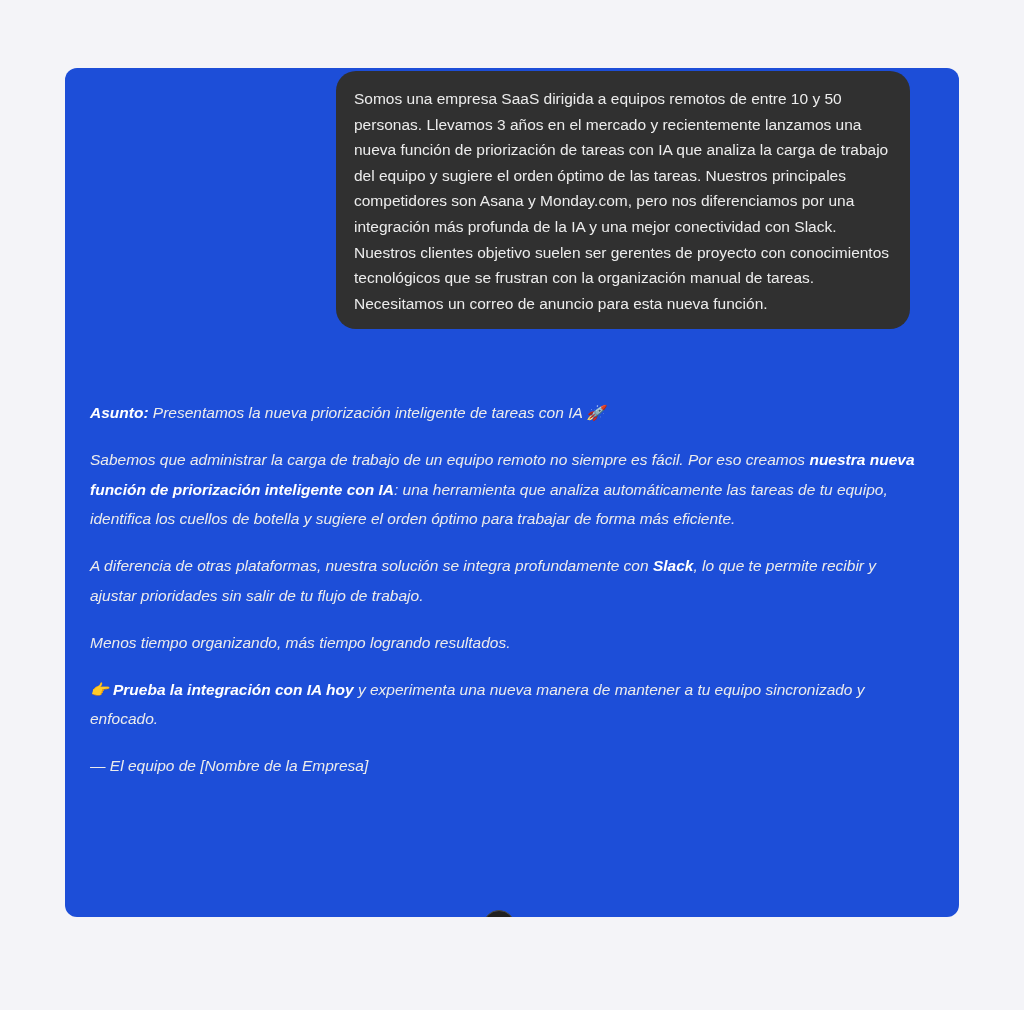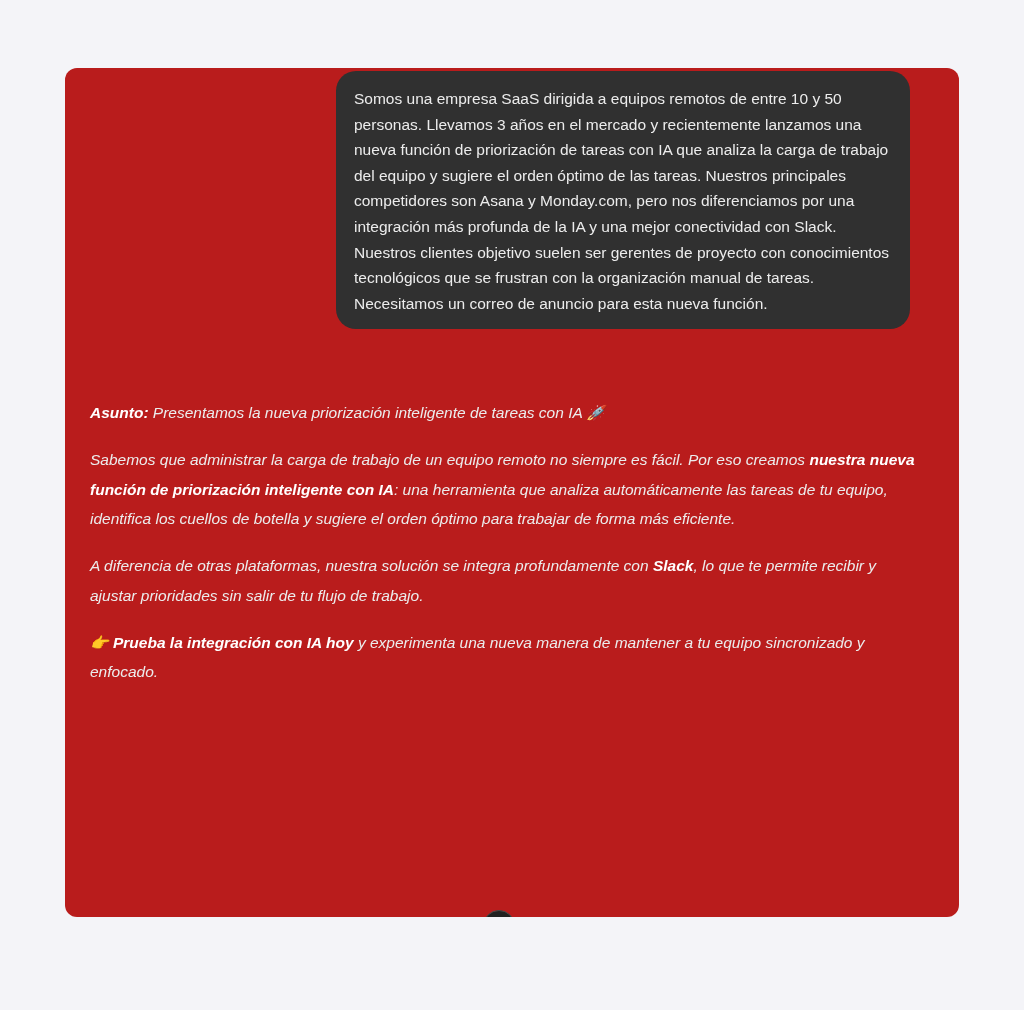--- a/index.html
+++ b/index.html
@@ -13,21 +13,21 @@
   body {
     font-family: "Liberation Sans", "DejaVu Sans", sans-serif;
     position: relative;
   }
   .panel {
     position: absolute;
     left: 65px;
     top: 68px;
     width: 894px;
     height: 849px;
-    background: #b91c1c;
+    background: #1d4ed8;
     border-radius: 12px;
     overflow: hidden;
     color: #ececec;
   }
   .user-bubble {
     position: absolute;
     left: 271px;
     top: 3px;
     width: 574px;
     box-sizing: border-box;
@@ -82,22 +82,24 @@
   </div>
 
   <div class="assistant">
     <p><b>Asunto:</b><span> Presentamos la nueva priorización inteligente de tareas con IA </span><span class="emoji">🚀</span></p>
 
 
     <p><span>Sabemos que administrar la carga de trabajo de un equipo remoto no siempre es fácil. Por eso creamos </span><b>nuestra nueva función de priorización inteligente con IA</b><span>: una herramienta que analiza automáticamente las tareas de tu equipo, identifica los cuellos de botella y sugiere el orden óptimo para trabajar de forma más eficiente.</span></p>
 
     <p><span>A diferencia de otras plataformas, nuestra solución se integra profundamente con </span><b>Slack</b><span>, lo que te permite recibir y ajustar prioridades sin salir de tu flujo de trabajo.</span></p>
 
+    <p>Menos tiempo organizando, más tiempo logrando resultados.</p>
 
     <p><span class="emoji">👉</span> <b>Prueba la integración con IA hoy</b><span> y experimenta una nueva manera de mantener a tu equipo sincronizado y enfocado.</span></p>
 
 
+    <p>— El equipo de [Nombre de la Empresa]</p>
   </div>
 
   <div class="scroll-btn">
     <span></span>
   </div>
 </div>
 
 </body></html>

